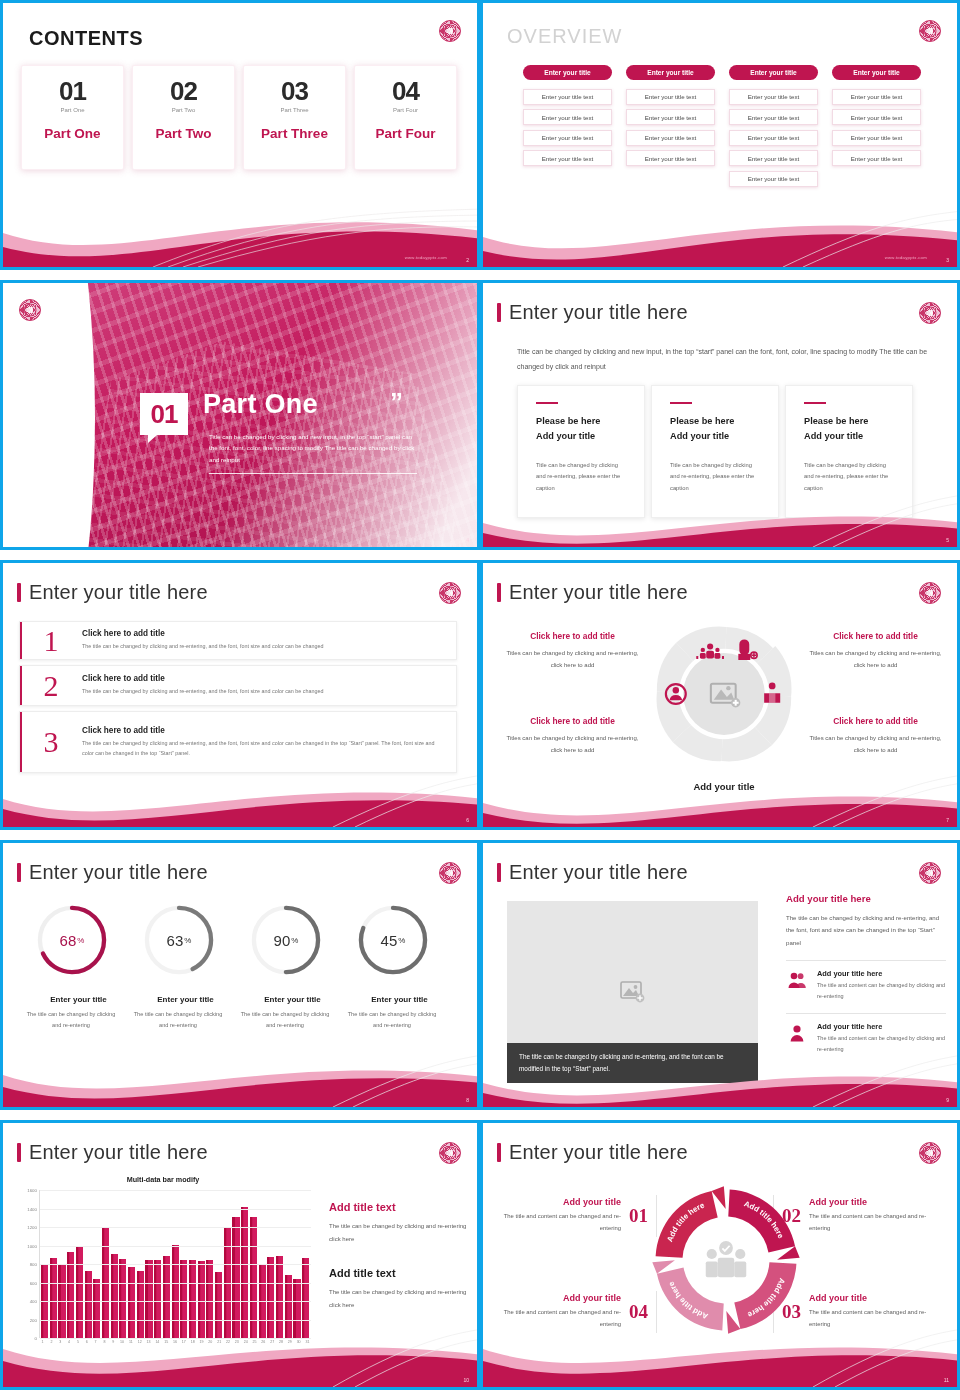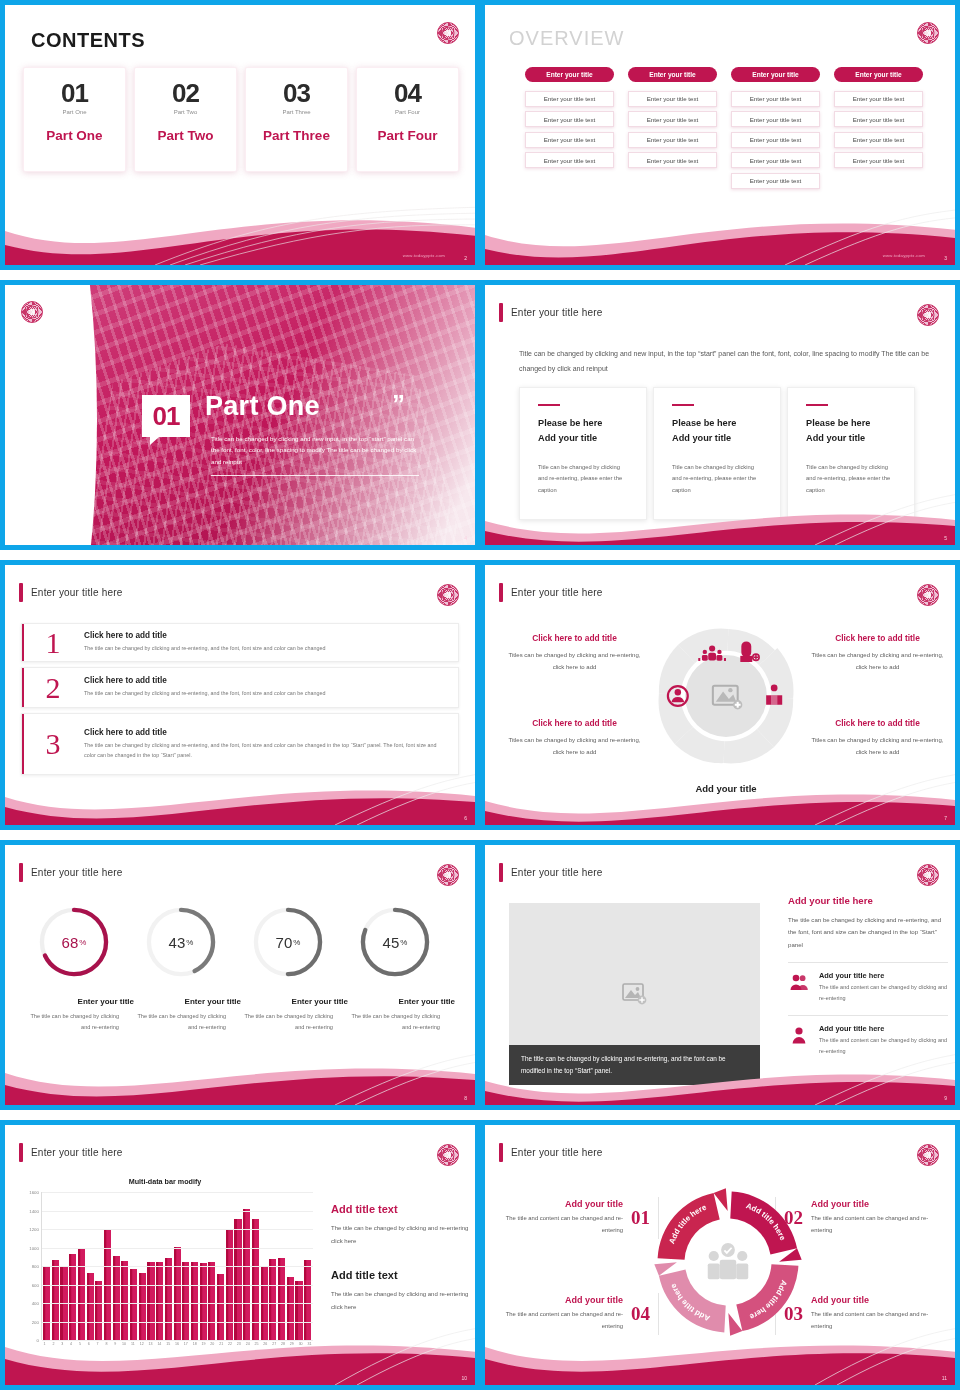--- a/index.html
+++ b/index.html
@@ -15,21 +15,21 @@
     grid-auto-rows: 270px;
     row-gap: 10px;
     column-gap: 0px;
     width: 960px;
   }
   .slide {
     position: relative;
     width: 480px; height: 270px;
     background: #fff;
     overflow: hidden;
-    border: 5px solid #0ea5e9;
+    border: 3px solid #0ea5e9;
     text-decoration: underline;
   }
   
   .wave {
     position:absolute; left:0; bottom:0; width:480px; height:64px;
     pointer-events:none;
   }
   .logo {
     position:absolute; width:22px; height:22px; border-radius:50%;
     background:
@@ -48,21 +48,21 @@
     position:absolute; right:8px; bottom:4px; font-size:5px; color:#f7cfdd; z-index:9;
   }
   .wmark{
     position:absolute; right:30px; bottom:7px; font-size:4.2px; color:#f2a8c3;
     letter-spacing:.3px; z-index:9;
   }
   .titlebar{
     position:absolute; left:14px; top:18px; display:flex; align-items:center; gap:8px;
   }
   .titlebar .tick{ width:4px; height:19px; background:#bf1550; border-radius:1px;}
-  .titlebar .ttxt{ font-size:10px; color:#333; font-weight:400; letter-spacing:.2px;}
+  .titlebar .ttxt{ font-size:20px; color:#333; font-weight:400; letter-spacing:.2px;}
 
   
   .s1-title{ position:absolute; left:26px; top:24px; font-size:20px; font-weight:bold; color:#1b1b1b; letter-spacing:.5px;}
   .s1-cards{ position:absolute; left:18px; top:62px; display:flex; gap:8px; }
   .s1-card{
     width:103px; height:105px; background:#fff;
     box-shadow:0 1px 6px rgba(200,120,150,.30);
     border-radius:2px; text-align:center; padding-top:12px;
     border:1px solid #fbeef3;
   }
@@ -159,21 +159,21 @@
   .s7-wrap{ position:absolute; left:0; top:48px; width:480px; height:200px;}
   .s7-col{ position:absolute; width:135px;}
   .s7-h{ font-size:8.4px; font-weight:bold; color:#bf1550; margin-bottom:6px;}
   .s7-p{ font-size:6px; color:#5d5d5d; line-height:2.0;}
   .s7-donut{ position:absolute; left:168px; top:10px; width:146px; height:146px;}
   .s7-caption{ position:absolute; left:168px; top:170px; width:146px; text-align:center;
     font-size:9.5px; font-weight:bold; color:#222;}
 
   
   .s8-items{ position:absolute; left:22px; top:60px; display:flex; gap:0;}
-  .s8-item{ width:107px; text-align:right;}
+  .s8-item{ width:107px; text-align:center;}
   .s8-ring{ position:relative; width:74px; height:74px; margin:0 auto 0 10px;}
   .s8-pct{ position:absolute; inset:0; display:flex; align-items:center; justify-content:center;
     font-size:15px; color:#333;}
   .s8-pct .u{ font-size:8px; margin-left:1px; }
   .s8-h{ font-size:8px; font-weight:bold; color:#1d1d1d; margin-top:18px;}
   .s8-p{ font-size:5.6px; color:#6d6d6d; line-height:1.95; margin-top:5px; width:92px;}
 
   
   .s9-img{
     position:absolute; left:24px; top:58px; width:251px; height:182px; background:#e6e6e6;
@@ -504,35 +504,35 @@
         <div class="s8-h">Enter your title</div>
         <div class="s8-p">The title can be changed by clicking and re-entering</div>
       </div>
       <div class="s8-item">
         <div class="s8-ring">
           <svg viewBox="0 0 36 36">
             <circle cx="18" cy="18" r="15.6" fill="none" stroke="#f2f2f2" stroke-width="2.1"></circle>
             <circle cx="18" cy="18" r="15.6" fill="none" stroke="#7a7a7a" stroke-width="2.1" stroke-dasharray="42.1 122.5" stroke-linecap="round" transform="rotate(-90 18 18)"></circle>
           </svg>
           <div class="s8-pct">
-              <span>43</span>
+              <span>63</span>
               <span class="u">%</span>
             </div>
         </div>
         <div class="s8-h">Enter your title</div>
         <div class="s8-p">The title can be changed by clicking and re-entering</div>
       </div>
       <div class="s8-item">
         <div class="s8-ring">
           <svg viewBox="0 0 36 36">
             <circle cx="18" cy="18" r="15.6" fill="none" stroke="#f2f2f2" stroke-width="2.1"></circle>
             <circle cx="18" cy="18" r="15.6" fill="none" stroke="#6e6e6e" stroke-width="2.1" stroke-dasharray="49.0 98.0" stroke-linecap="round" transform="rotate(-90 18 18)"></circle>
           </svg>
           <div class="s8-pct">
-              <span>70</span>
+              <span>90</span>
               <span class="u">%</span>
             </div>
         </div>
         <div class="s8-h">Enter your title</div>
         <div class="s8-p">The title can be changed by clicking and re-entering</div>
       </div>
       <div class="s8-item">
         <div class="s8-ring">
           <svg viewBox="0 0 36 36">
             <circle cx="18" cy="18" r="15.6" fill="none" stroke="#f2f2f2" stroke-width="2.1"></circle>

